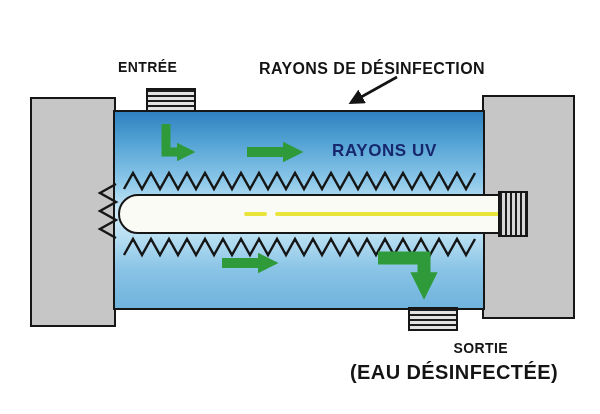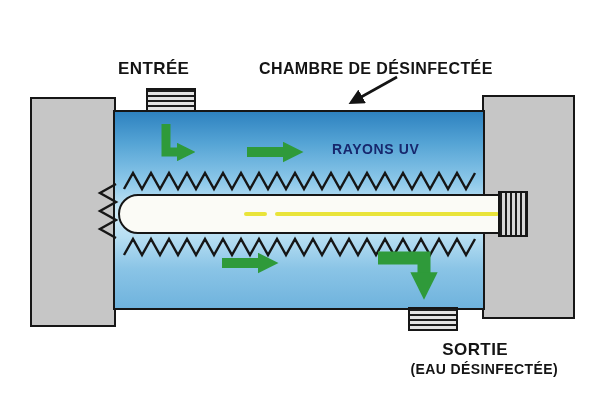--- a/index.html
+++ b/index.html
@@ -28,24 +28,24 @@
     position:absolute;top:16px;height:4px;background:#e9e43a;border-radius:2px;
   }
   .fitting{
     position:absolute;left:498px;top:191px;width:30px;height:46px;z-index:4;box-sizing:border-box;
     border:2px solid #161616;
     background:repeating-linear-gradient(90deg,#1c1c1c 0 2px,#d8d8d8 2px 5px);
   }
   svg.overlay{position:absolute;left:0;top:0;z-index:6;pointer-events:none;}
   .lbl{
     position:absolute;z-index:7;font-weight:bold;color:#141414;
-    font-size:17px;letter-spacing:0.4px;white-space:nowrap;
+    font-size:14px;letter-spacing:0.4px;white-space:nowrap;
   }
   .lbl.chamber-lbl{font-size:16px;}
-  .lbl.uv{color:#17276d;font-size:14px;letter-spacing:0.6px;}
+  .lbl.uv{color:#17276d;font-size:17px;letter-spacing:0.6px;}
   .lbl.center{text-align:right;white-space:normal;}
 </style>
 </head>
 <body>
 
 <div class="stage">
 
   <div class="block" style="left:30px;top:97px;width:86px;height:230px;"></div>
   <div class="block" style="left:482px;top:95px;width:93px;height:224px;"></div>
 
@@ -76,17 +76,17 @@
 
     <path d="M166,124 L166,152 L186,152" fill="none" stroke-width="9" marker-end="url(#ahg)" stroke="#2f9a3a"></path>
     <path d="M247,152 L293,152" fill="none" stroke-width="10" marker-end="url(#ahg)" stroke="#2f9a3a"></path>
     <path d="M222,263 L268,263" fill="none" stroke-width="10" marker-end="url(#ahg)" stroke="#2f9a3a"></path>
     <path d="M378,258 L424,258 L424,286" fill="none" stroke-width="13" marker-end="url(#ahg)" stroke="#2f9a3a"></path>
 
     <path d="M397,77 L354,101" fill="none" stroke="#141414" stroke-width="2.6" marker-end="url(#ahb)"></path>
   </svg>
 
   <div class="lbl" style="left:118px;top:59px;">ENTRÉE</div>
-  <div class="lbl chamber-lbl" style="left:259px;top:60px;">CHAMBRE DE DÉSINFECTÉE</div>
+  <div class="lbl chamber-lbl" style="left:259px;top:60px;">RAYONS DE DÉSINFECTION</div>
   <div class="lbl uv" style="left:332px;top:141px;">RAYONS UV</div>
   <div class="lbl center" style="left:368px;top:340px;width:140px;">SORTIE</div>
-  <div class="lbl center" style="left:318px;top:361px;width:240px;font-size:14px;">(EAU DÉSINFECTÉE)</div>
+  <div class="lbl center" style="left:318px;top:361px;width:240px;font-size:20px;">(EAU DÉSINFECTÉE)</div>
 </div>
 
 </body></html>

